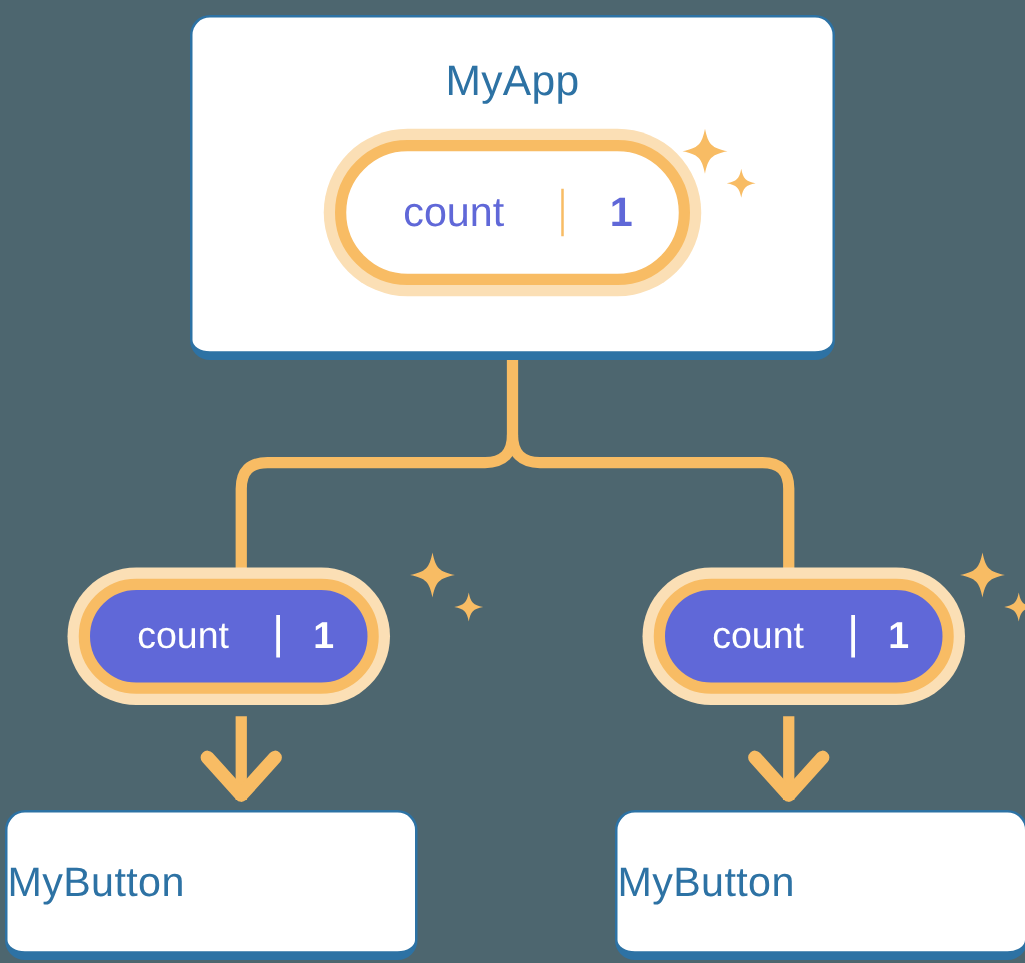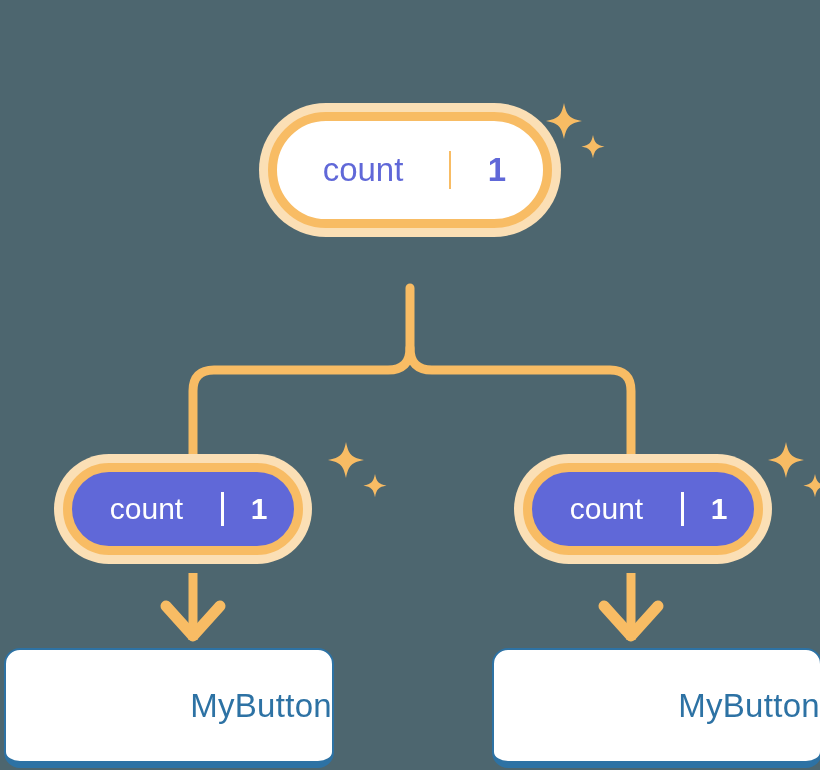--- a/index.html
+++ b/index.html
@@ -57,21 +57,21 @@
   #card-myapp .card-title {
     margin-top: 32px;
   }
 
   .card-button {
     width: 330px;
     height: 120px;
     top: 648px;
     display: flex;
     align-items: center;
-    justify-content: flex-end;
+    justify-content: flex-start;
   }
   #card-mybutton-left  { left: 4px; }
   #card-mybutton-right { left: 492px; }
   .card-button .card-title { font-size: 33px; }
 
   
   .pill-wrap {
     position: absolute;
     z-index: 3;
   }
@@ -163,20 +163,23 @@
              Q 631 370 631 391
              L 631 463" stroke="#f8bc64" stroke-width="9" stroke-linecap="round" fill="none"></path>
 
     <path d="M 193 573 L 193 640" stroke="#f8bc64" stroke-width="9" stroke-linecap="butt" fill="none"></path>
     <path d="M 166 606 L 193 636 L 220 606" stroke="#f8bc64" stroke-width="11" stroke-linecap="round" stroke-linejoin="round" fill="none"></path>
 
     <path d="M 631 573 L 631 640" stroke="#f8bc64" stroke-width="9" stroke-linecap="butt" fill="none"></path>
     <path d="M 604 606 L 631 636 L 658 606" stroke="#f8bc64" stroke-width="11" stroke-linecap="round" stroke-linejoin="round" fill="none"></path>
   </svg>
 
+  <div id="card-myapp" class="card">
+    <div class="card-title">MyApp</div>
+  </div>
 
   <div id="pill-myapp-wrap" class="pill-wrap">
     <div id="pill-myapp" class="pill">
       <div class="pill-key">count</div>
       <div class="pill-val">1</div>
     </div>
   </div>
 
   <svg id="sparkles-myapp" class="sparkles" width="80" height="80" viewBox="0 0 80 80">
     <path d="M26 2 C28.5 14.5 31.5 17.5 44 20 C31.5 22.5 28.5 25.5 26 38 C23.5 25.5 20.5 22.5 8 20 C20.5 17.5 23.5 14.5 26 2 Z" fill="#f8bc64"></path>

